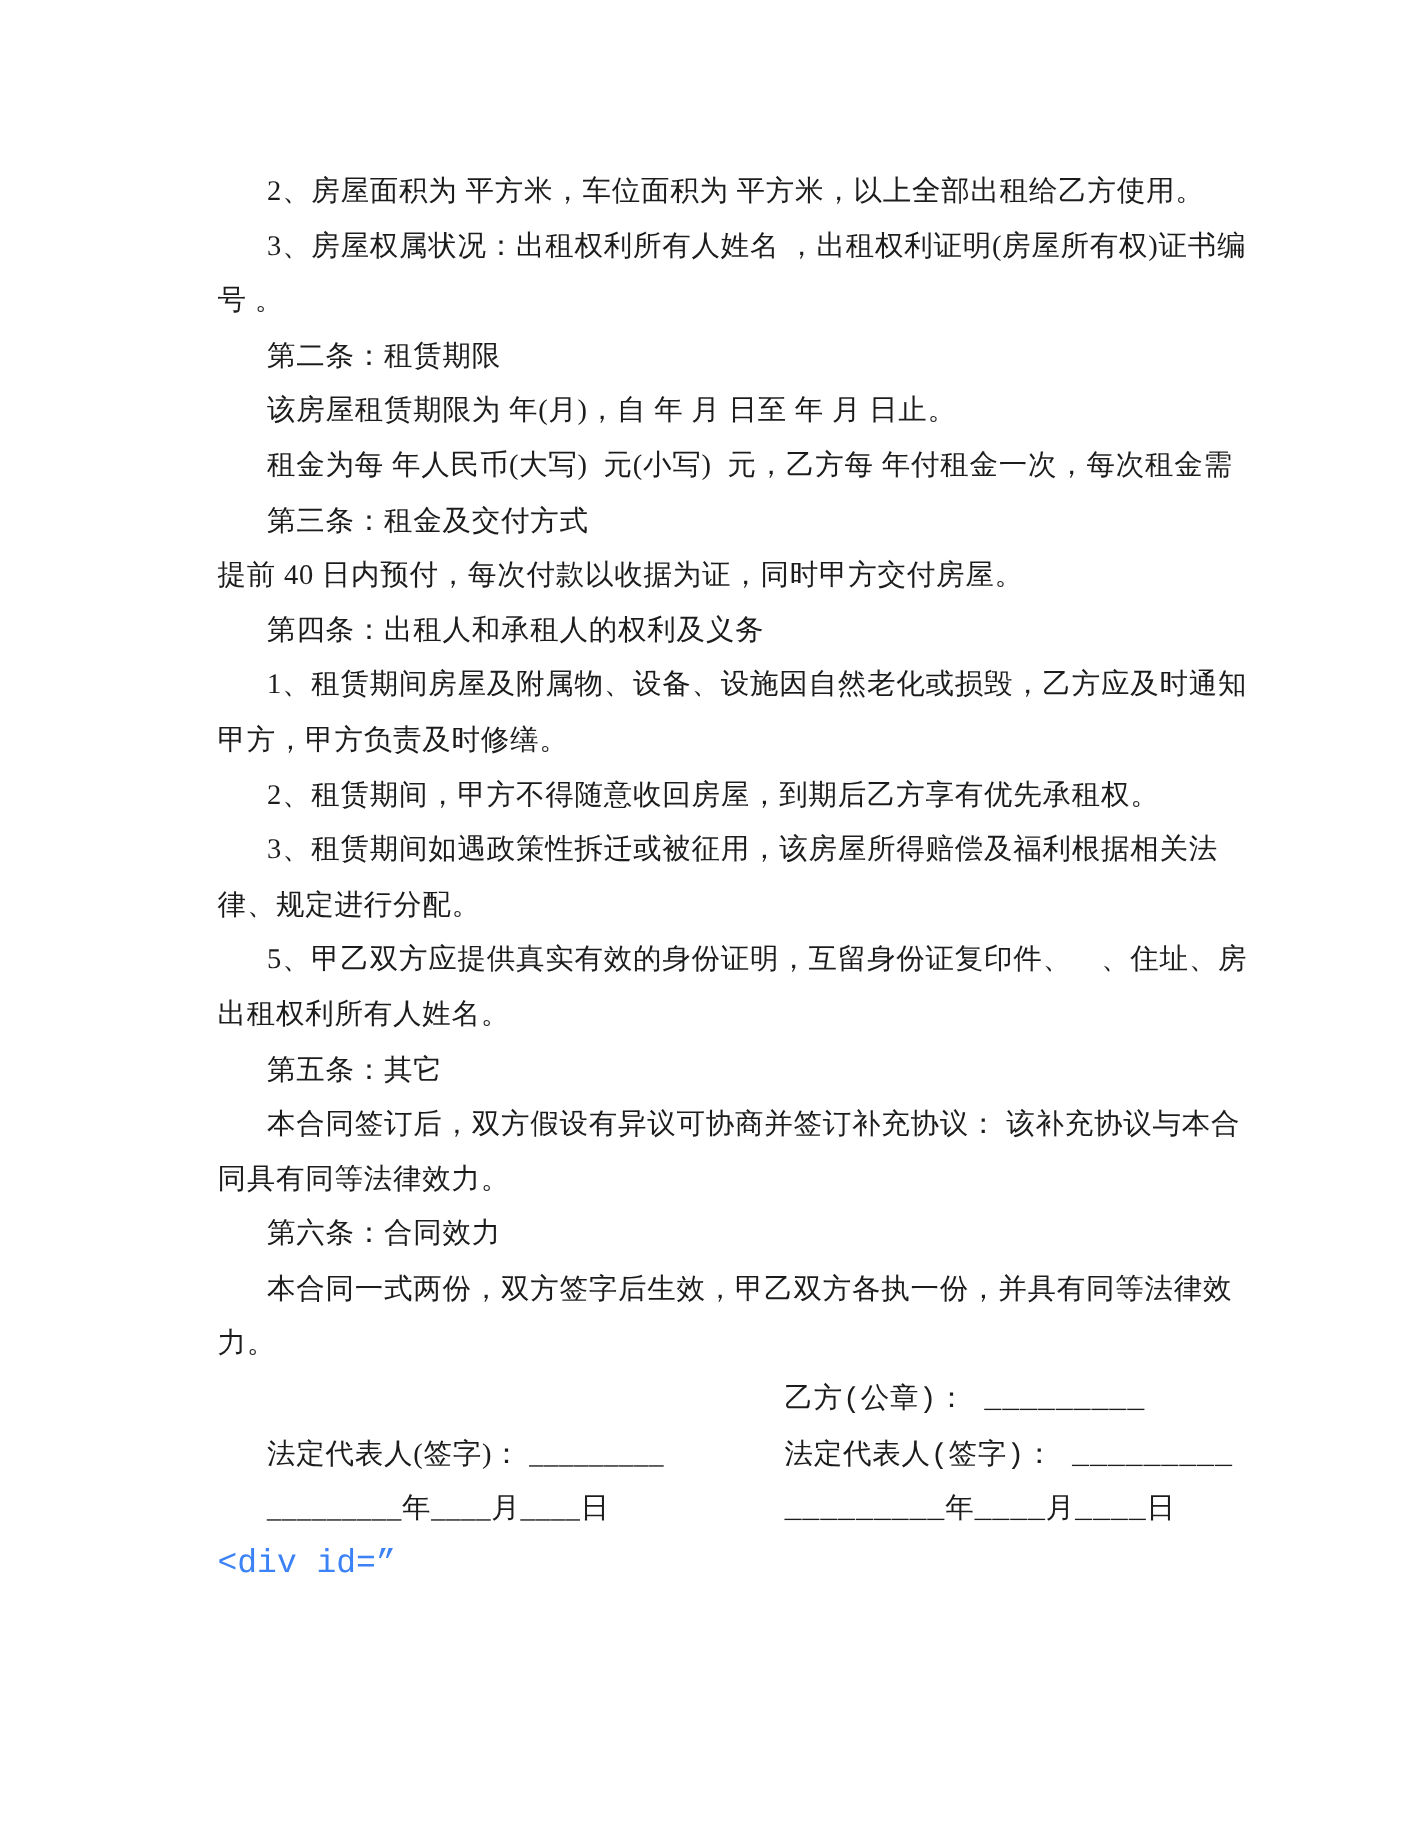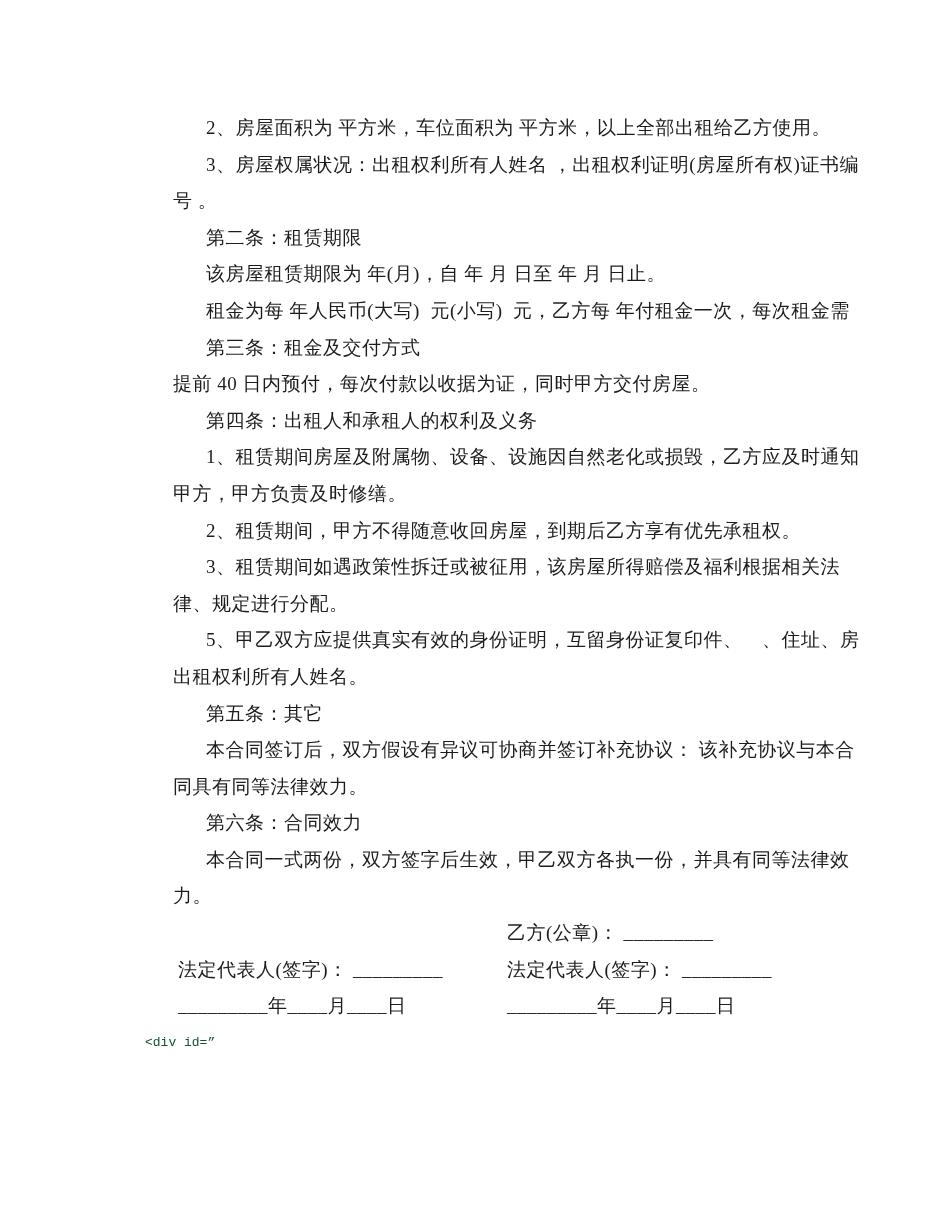--- a/index.html
+++ b/index.html
@@ -20,49 +20,49 @@
     left: 145px;
     top: 110px;
     width: 705px;
     font-size: 19px;
   }
   .line {
     height: 36.6px;
     line-height: 36.6px;
     white-space: pre;
     letter-spacing: 0.5px;
-    margin-left: 28px;
   }
   .line.indent {
     padding-left: 33px;
   }
   .sig-row {
     position: relative;
     height: 36.6px;
     line-height: 36.6px;
     white-space: pre;
     letter-spacing: 0.5px;
   }
   .sig-left {
     position: absolute;
     left: 33px;
     top: 0;
   }
   .sig-right {
     position: absolute;
-    left: 362px;
+    left: 378px;
     top: 0;
+    font-family: Liberation Mono, monospace;
   }
   .code-line {
     height: 36.6px;
     line-height: 36.6px;
     white-space: pre;
     font-family: "Liberation Mono", "DejaVu Sans Mono", monospace;
-    font-size: 13px;
-    color: #14532d;
+    font-size: 22px;
+    color: #3b82f6;
   }
 </style>
 </head>
 <body>
 
 <div class="doc">
   <div>
       <div class="line indent">2、房屋面积为 平方米，车位面积为 平方米，以上全部出租给乙方使用。</div>
       <div class="line indent">3、房屋权属状况：出租权利所有人姓名 ，出租权利证明(房屋所有权)证书编</div>
       <div class="line">号 。</div>

